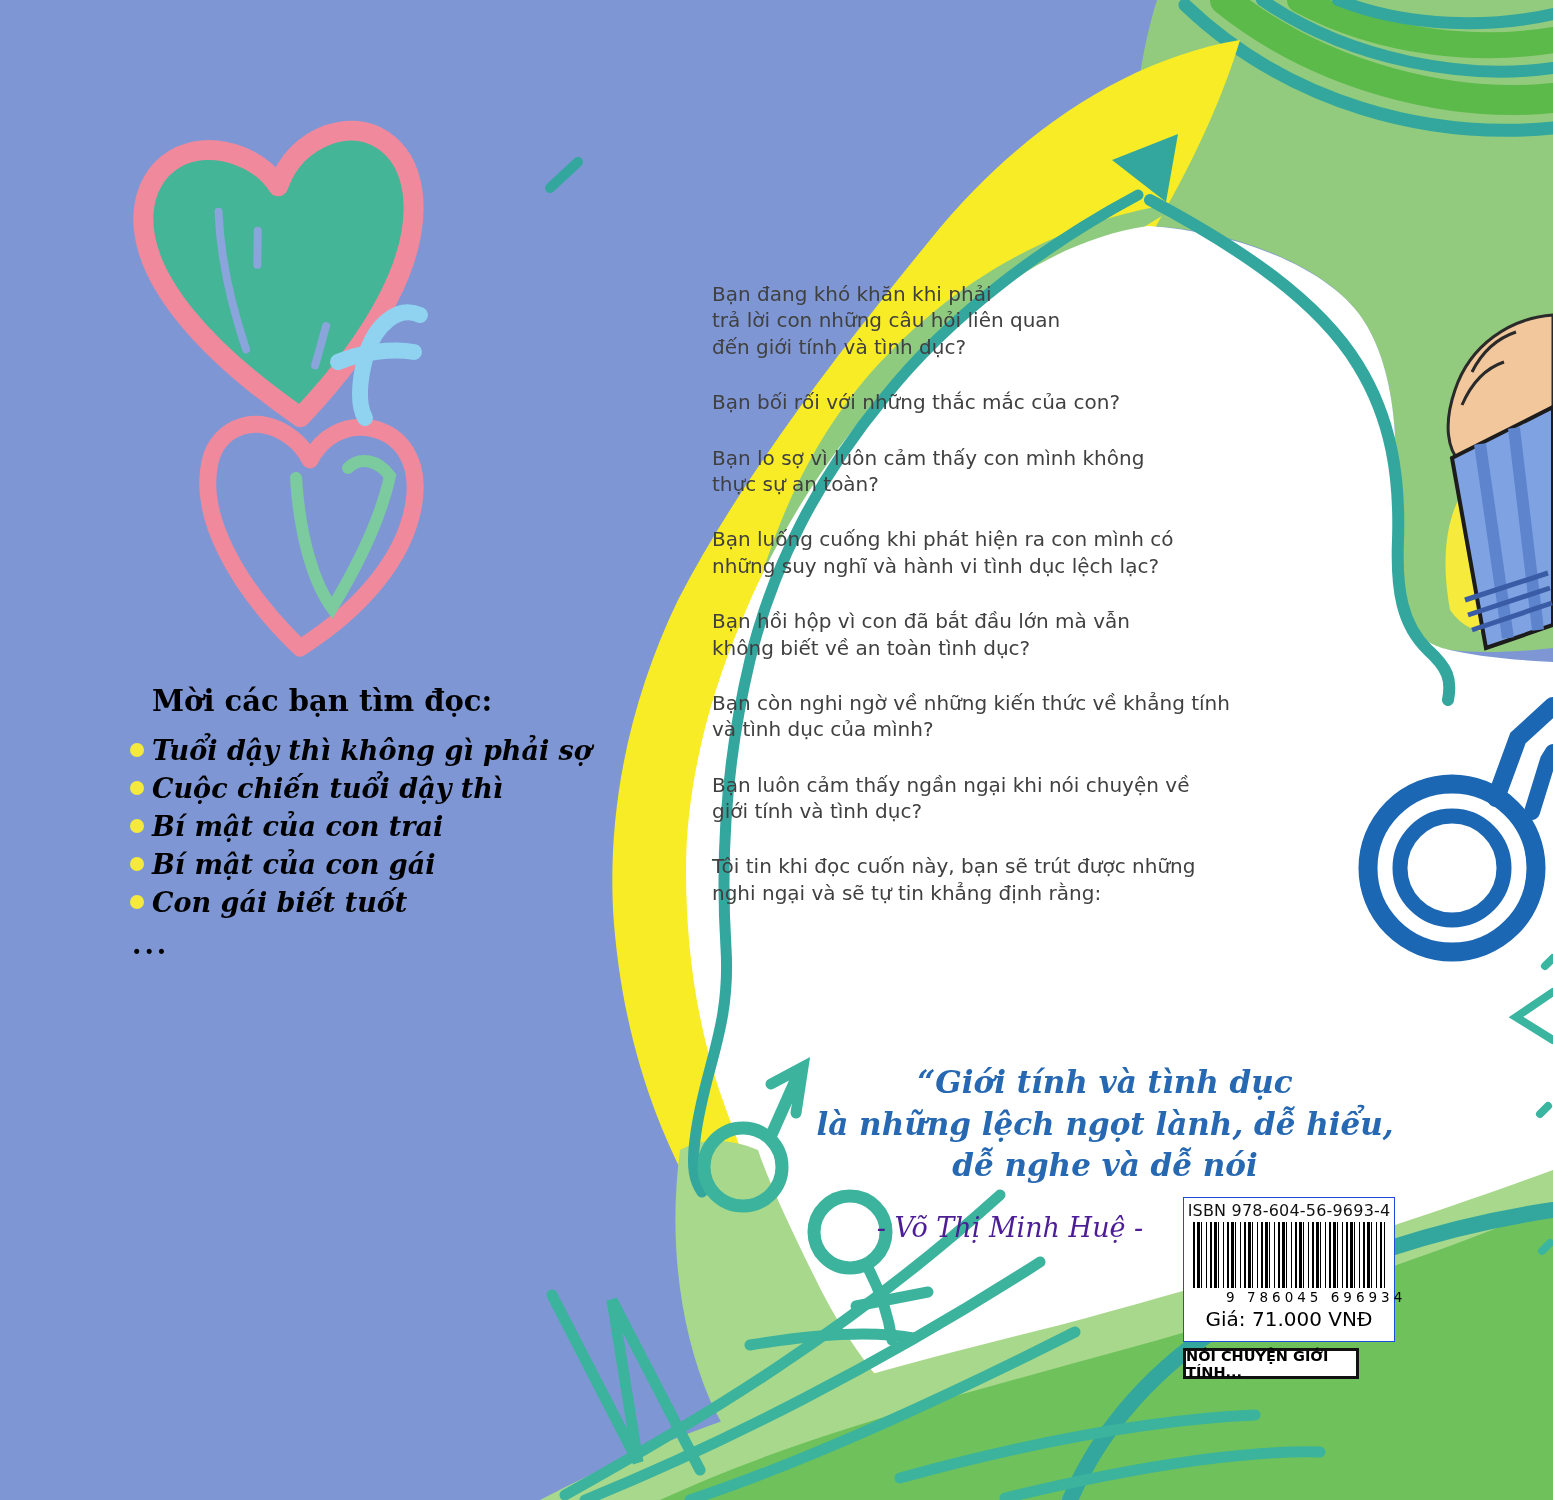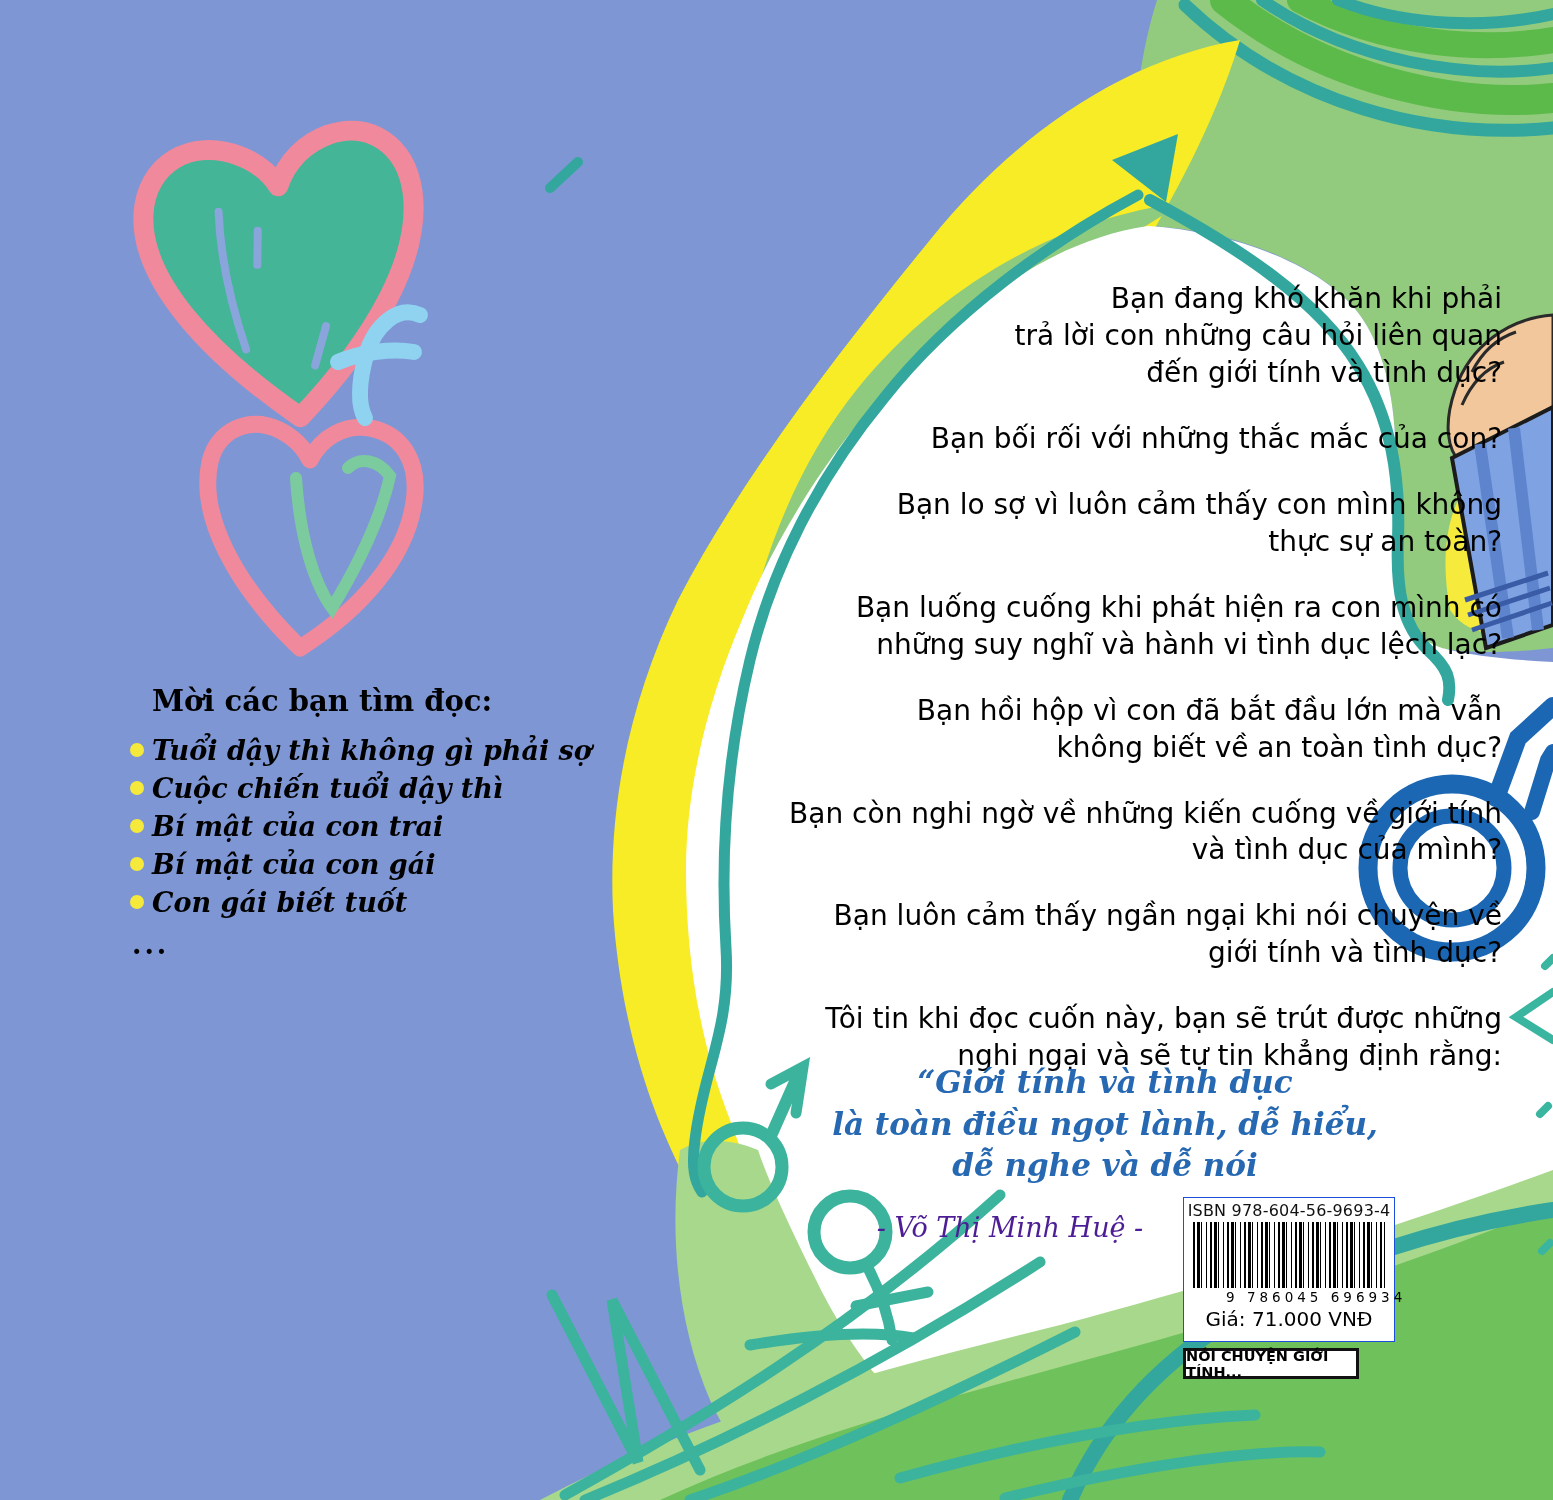--- a/index.html
+++ b/index.html
@@ -2,21 +2,21 @@
 <html><head>
 <meta charset="utf-8">
 <style>
   html,body{margin:0;padding:0;background:#555;}
   .page{position:relative;width:1553px;height:1500px;overflow:hidden;
         background:#7E97D4;font-family:"DejaVu Sans",sans-serif;}
   svg.decor{position:absolute;left:0;top:0;z-index:0;}
 
   
   .questions{position:absolute;left:712px;top:281px;width:790px;z-index:2;
-             text-align:right;color:#000000;font-size:28px;line-height:1.32;}
+             text-align:left;color:#404040;font-size:20px;line-height:1.32;}
   .questions p{margin:0 0 29px;white-space:pre-line;}
   .quote{position:absolute;left:700px;top:1062px;width:810px;z-index:2;text-align:center;
          font-family:"DejaVu Serif",serif;font-style:italic;font-weight:bold;
          font-size:31px;line-height:1.34;color:#2668B2;white-space:pre-line;}
   .author{position:absolute;left:700px;top:1192px;width:620px;z-index:2;text-align:center;
           font-family:"DejaVu Serif",serif;font-style:italic;font-size:27px;color:#4c1d95;margin-top:20px;}
 
   
   .reading-list{position:absolute;left:130px;top:684px;z-index:2;color:#000000;
                 font-family:"DejaVu Serif",serif;}
@@ -197,30 +197,30 @@
     <p>Bạn đang khó khăn khi phải
 trả lời con những câu hỏi liên quan
 đến giới tính và tình dục?</p>
     <p>Bạn bối rối với những thắc mắc của con?</p>
     <p>Bạn lo sợ vì luôn cảm thấy con mình không
 thực sự an toàn?</p>
     <p>Bạn luống cuống khi phát hiện ra con mình có
 những suy nghĩ và hành vi tình dục lệch lạc?</p>
     <p>Bạn hồi hộp vì con đã bắt đầu lớn mà vẫn
 không biết về an toàn tình dục?</p>
-    <p>Bạn còn nghi ngờ về những kiến cuống về giới tính
+    <p>Bạn còn nghi ngờ về những kiến thức về khẳng tính
 và tình dục của mình?</p>
     <p>Bạn luôn cảm thấy ngần ngại khi nói chuyện về
 giới tính và tình dục?</p>
     <p>Tôi tin khi đọc cuốn này, bạn sẽ trút được những
 nghi ngại và sẽ tự tin khẳng định rằng:</p>
   </div>
 
   <div class="quote">“Giới tính và tình dục
-là toàn điều ngọt lành, dễ hiểu,
+là những lệch ngọt lành, dễ hiểu,
 dễ nghe và dễ nói</div>
   <div class="author">- Võ Thị Minh Huệ -</div>
 
   <div class="barcode-box">
     <div class="isbn">ISBN 978-604-56-9693-4</div>
     <div class="bars"></div>
     <div class="digits">9 786045 696934</div>
     <div class="price">Giá: 71.000 VNĐ</div>
   </div>
   <div class="series-box">

